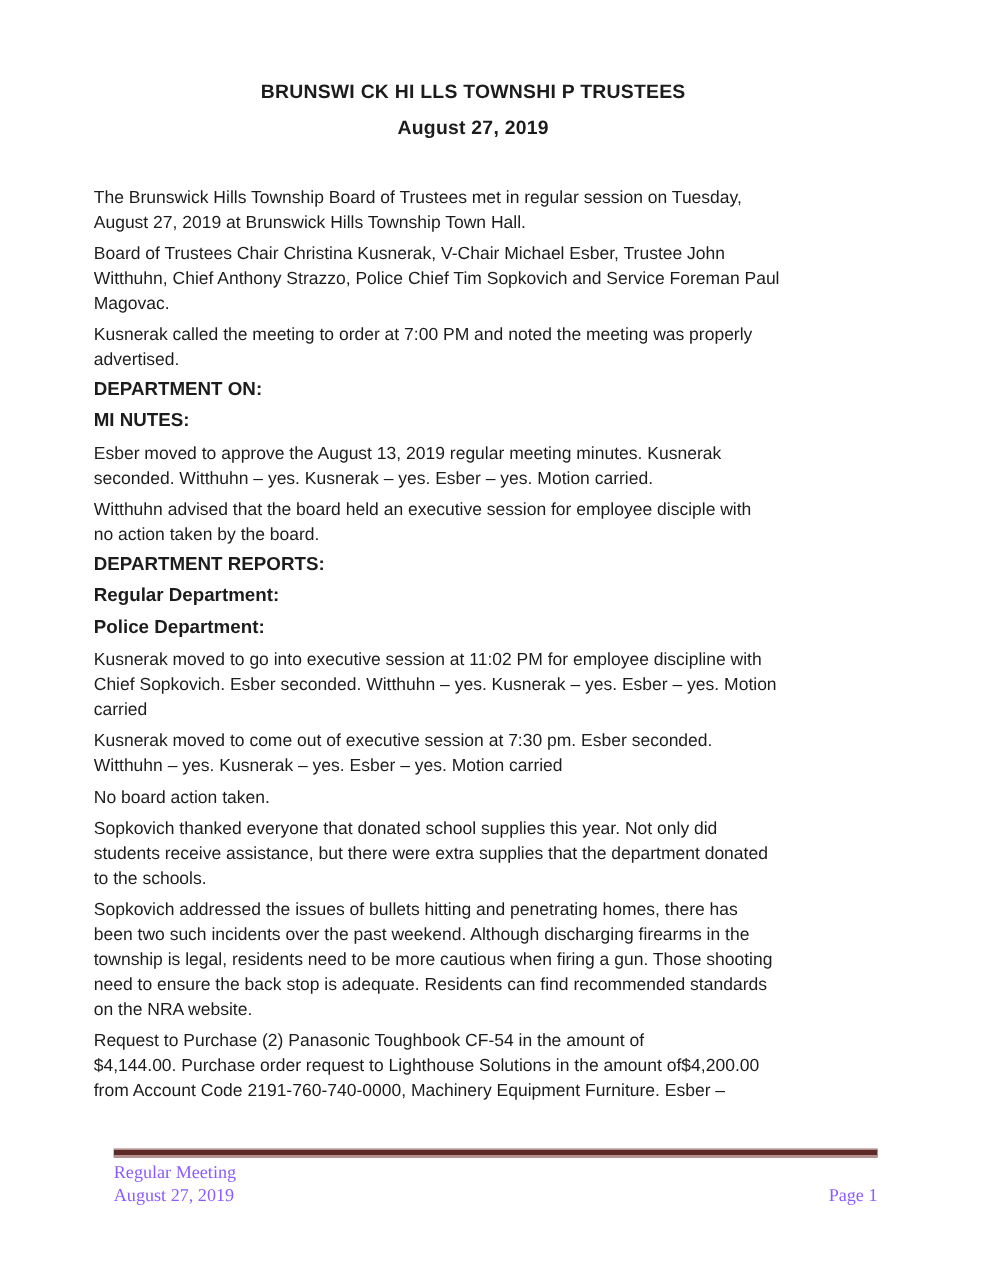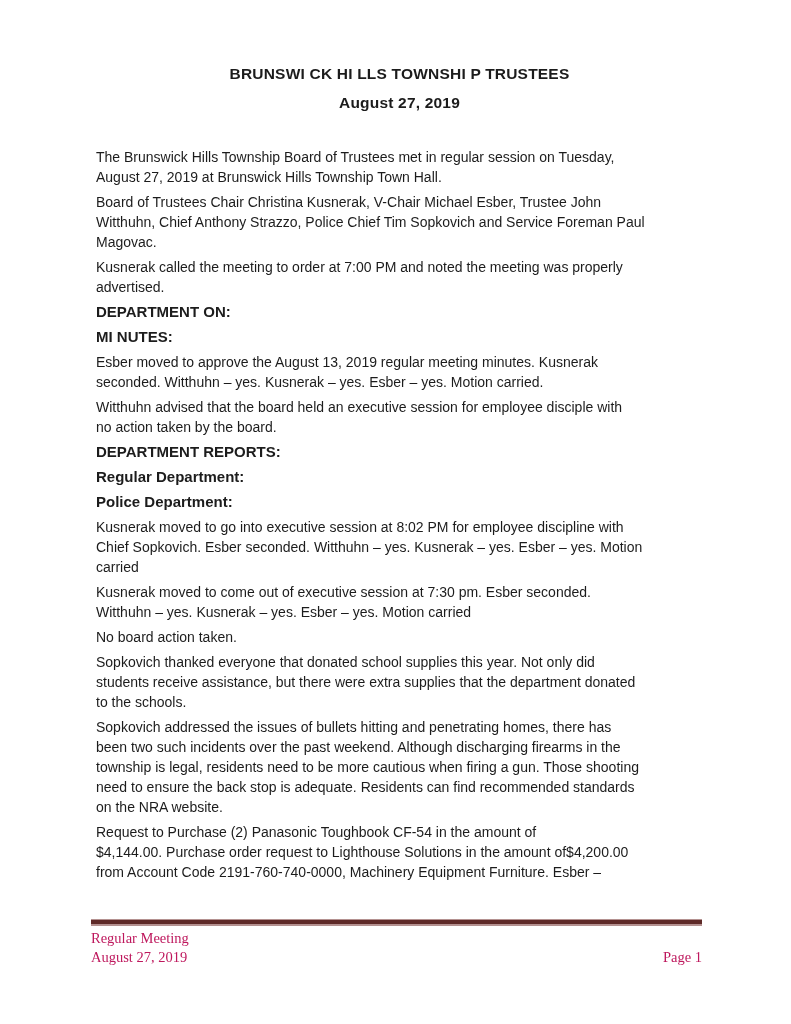--- a/index.html
+++ b/index.html
@@ -12,21 +12,21 @@
     width: 791px;
     height: 1024px;
     background: #ffffff;
     overflow: hidden;
     font-family: "Liberation Sans", sans-serif;
     color: #1c1c1c;
   }
   .content {
     position: absolute;
     top: 64px;
-    left: 96px;
+    left: 75px;
     width: 620px;
   }
   .title-block {
     text-align: center;
     width: 607px;
     margin-bottom: 34px;
   }
   .title-line {
     font-weight: bold;
     font-size: 15.5px;
@@ -60,21 +60,21 @@
     border-bottom: 2px solid #b49190;
     margin-bottom: 3px;
   }
   .footer-row {
     display: flex;
     justify-content: space-between;
     align-items: flex-end;
     font-family: "Liberation Serif", serif;
     font-size: 14.5px;
     line-height: 19px;
-    color: #be185d;
+    color: #8b5cf6;
   }
   .footer-left div { white-space: nowrap; }
   .footer-page { white-space: nowrap; }
 </style>
 </head>
 <body>
 
 <div class="page">
 
   <div class="content">
@@ -92,21 +92,21 @@
 advertised.</div>
         <div class="heading">DEPARTMENT ON:</div>
         <div class="heading">MI NUTES:</div>
         <div class="para">Esber moved to approve the August 13, 2019 regular meeting minutes. Kusnerak
 seconded. Witthuhn – yes. Kusnerak – yes. Esber – yes. Motion carried.</div>
         <div class="para">Witthuhn advised that the board held an executive session for employee disciple with
 no action taken by the board.</div>
         <div class="heading">DEPARTMENT REPORTS:</div>
         <div class="heading">Regular Department:</div>
         <div class="heading">Police Department:</div>
-        <div class="para">Kusnerak moved to go into executive session at 8:02 PM for employee discipline with
+        <div class="para">Kusnerak moved to go into executive session at 11:02 PM for employee discipline with
 Chief Sopkovich. Esber seconded. Witthuhn – yes. Kusnerak – yes. Esber – yes. Motion
 carried</div>
         <div class="para">Kusnerak moved to come out of executive session at 7:30 pm. Esber seconded.
 Witthuhn – yes. Kusnerak – yes. Esber – yes. Motion carried</div>
         <div class="para">No board action taken.</div>
         <div class="para">Sopkovich thanked everyone that donated school supplies this year. Not only did
 students receive assistance, but there were extra supplies that the department donated
 to the schools.</div>
         <div class="para">Sopkovich addressed the issues of bullets hitting and penetrating homes, there has
 been two such incidents over the past weekend. Although discharging firearms in the

